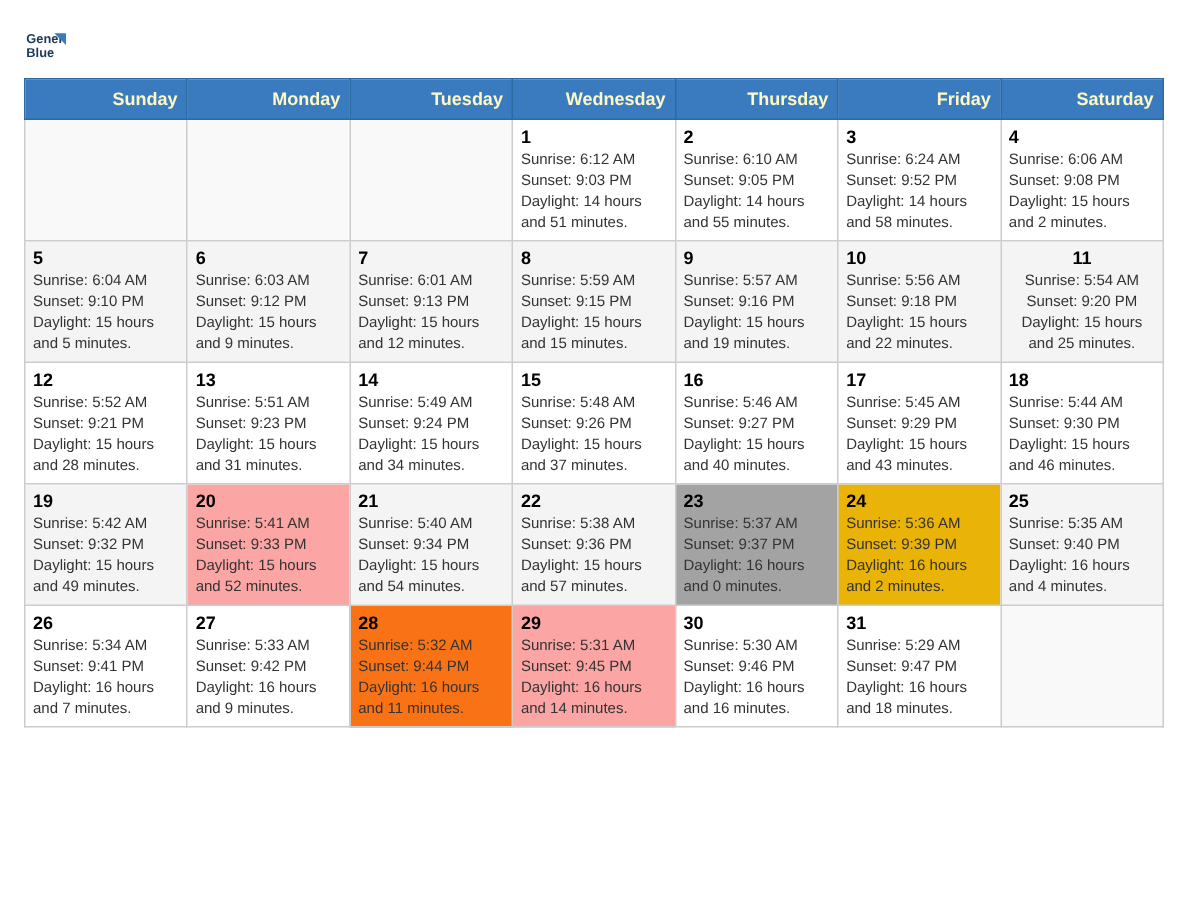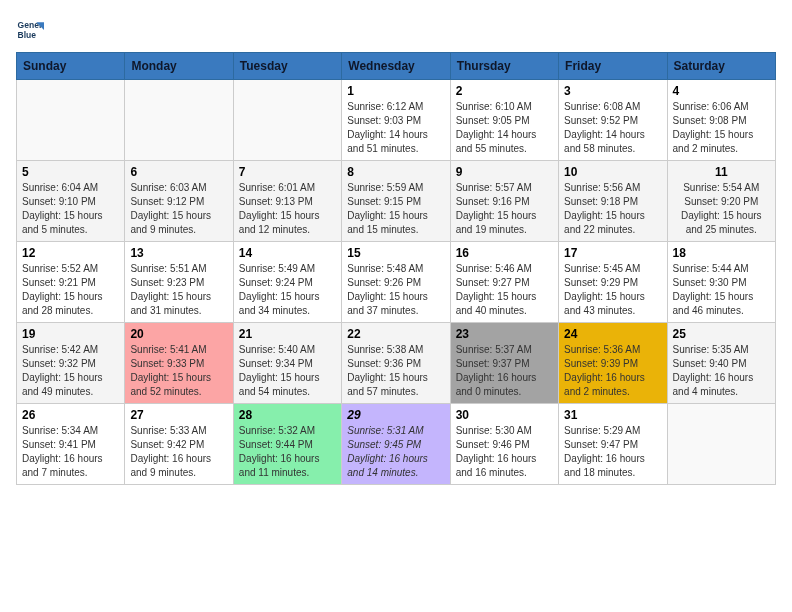--- a/index.html
+++ b/index.html
@@ -37,22 +37,22 @@
       font-size: 16px;
       color: #333;
     }
     table {
       width: 100%;
       border-collapse: collapse;
       font-size: 11px;
     }
     thead th {
       background-color: #3a7abf;
-      color: #0f172a;
-      text-align: left;
+      color: #fef9c3;
+      text-align: right;
       padding: 6px 6px;
       font-size: 12px;
       border: 1px solid #2d6aa0;
     }
     td {
       border: 1px solid #ccc;
       vertical-align: top;
       padding: 4px 5px;
       width: calc(100% / 7);
       min-height: 80px;
@@ -122,21 +122,21 @@
         <td style="background: rgb(255, 255, 255);">
           <span class="day-num">1</span>
           <div class="day-info"><span>Sunrise: 6:12 AM</span><br><span>Sunset: 9:03 PM</span><br><span>Daylight: 14 hours and 51 minutes.</span></div>
         </td>
         <td style="background: rgb(255, 255, 255);">
           <span class="day-num">2</span>
           <div class="day-info"><span>Sunrise: 6:10 AM</span><br><span>Sunset: 9:05 PM</span><br><span>Daylight: 14 hours and 55 minutes.</span></div>
         </td>
         <td style="background: rgb(255, 255, 255);">
           <span class="day-num">3</span>
-          <div class="day-info"><span>Sunrise: 6:08 AM</span><br><span>Sunset: 9:52 PM</span><br><span>Daylight: 14 hours and 58 minutes.</span></div>
+          <div class="day-info"><span>Sunrise: 6:24 AM</span><br><span>Sunset: 9:52 PM</span><br><span>Daylight: 14 hours and 58 minutes.</span></div>
         </td>
         <td style="background: rgb(255, 255, 255);">
           <span class="day-num">4</span>
           <div class="day-info"><span>Sunrise: 6:06 AM</span><br><span>Sunset: 9:08 PM</span><br><span>Daylight: 15 hours and 2 minutes.</span></div>
         </td>
       </tr>
       <tr>
         <td style="background: rgb(244, 244, 244);">
           <span class="day-num">5</span>
           <div class="day-info"><span>Sunrise: 6:04 AM</span><br><span>Sunset: 9:10 PM</span><br><span>Daylight: 15 hours and 5 minutes.</span></div>
@@ -228,25 +228,25 @@
       </tr>
       <tr>
         <td style="background: rgb(255, 255, 255); margin-left: 12px;">
           <span class="day-num">26</span>
           <div class="day-info"><span>Sunrise: 5:34 AM</span><br><span>Sunset: 9:41 PM</span><br><span>Daylight: 16 hours and 7 minutes.</span></div>
         </td>
         <td style="background: rgb(255, 255, 255);">
           <span class="day-num">27</span>
           <div class="day-info"><span>Sunrise: 5:33 AM</span><br><span>Sunset: 9:42 PM</span><br><span>Daylight: 16 hours and 9 minutes.</span></div>
         </td>
-        <td style="background: #86efac;">
+        <td style="background: #f97316;">
           <span class="day-num">28</span>
           <div class="day-info"><span>Sunrise: 5:32 AM</span><br><span>Sunset: 9:44 PM</span><br><span>Daylight: 16 hours and 11 minutes.</span></div>
         </td>
-        <td style="background: #c4b5fd; font-style: italic;">
+        <td style="background: #fca5a5;">
           <span class="day-num">29</span>
           <div class="day-info"><span>Sunrise: 5:31 AM</span><br><span>Sunset: 9:45 PM</span><br><span>Daylight: 16 hours and 14 minutes.</span></div>
         </td>
         <td style="background: rgb(255, 255, 255);">
           <span class="day-num">30</span>
           <div class="day-info"><span>Sunrise: 5:30 AM</span><br><span>Sunset: 9:46 PM</span><br><span>Daylight: 16 hours and 16 minutes.</span></div>
         </td>
         <td style="background: rgb(255, 255, 255); margin-top: 16px;">
           <span class="day-num">31</span>
           <div class="day-info"><span>Sunrise: 5:29 AM</span><br><span>Sunset: 9:47 PM</span><br><span>Daylight: 16 hours and 18 minutes.</span></div>

